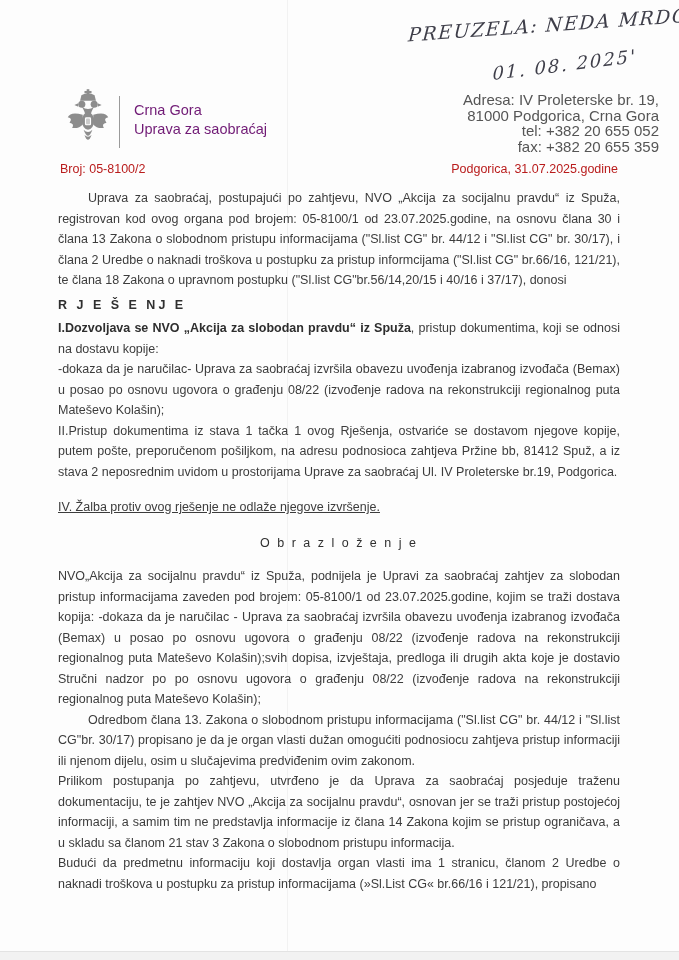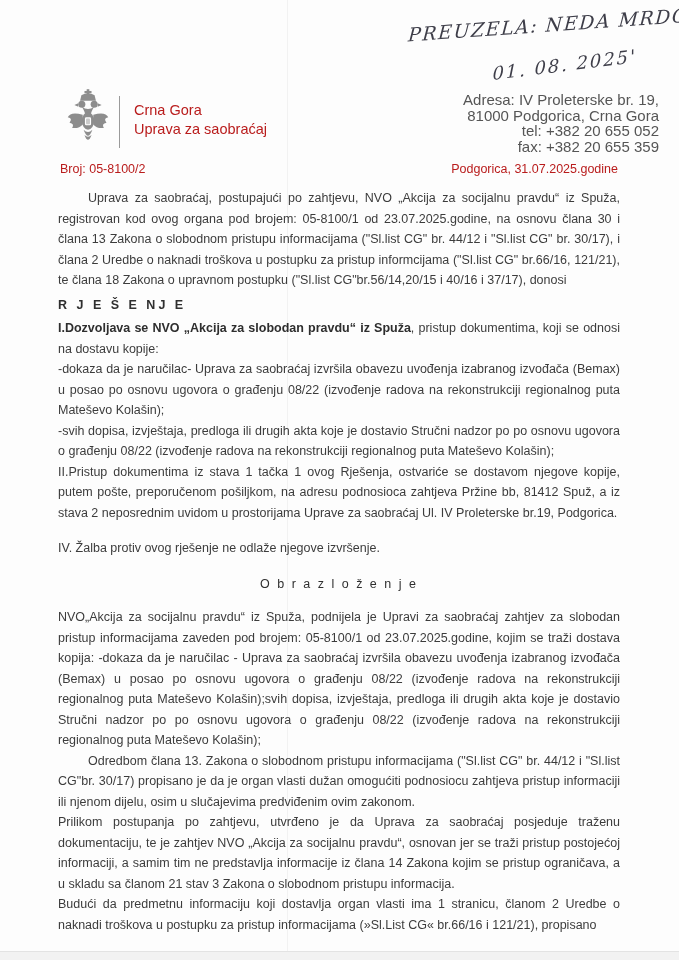--- a/index.html
+++ b/index.html
@@ -37,21 +37,21 @@
     transform: rotate(-7deg) skewX(-8deg); white-space: nowrap;
   }
   
   .crest { position: absolute; left: 66px; top: 88px; }
   .org-divider {
     position: absolute; left: 119px; top: 96px; width: 1px; height: 52px;
     background: #9a9a9a;
   }
   .org-block {
     position: absolute; left: 134px; top: 101px;
-    font-size: 14.5px; color: #b91c1c; line-height: 19px;
+    font-size: 14.5px; color: #701a75; line-height: 19px;
   }
   .contact-block {
     position: absolute; right: 20px; top: 92px; text-align: right;
     font-size: 15px; color: #555; line-height: 15.5px;
   }
   
   .ref-row {
     position: absolute; left: 60px; top: 162px; width: 558px;
     display: flex; justify-content: space-between;
     font-size: 12.5px; color: #b91c1c;
@@ -66,21 +66,21 @@
   .indent { text-indent: 30px; }
   .doc-heading {
     text-align: left; font-weight: bold; letter-spacing: 3px;
     color: #2f2f2f; margin: 4px 0 3px 0 !important; text-indent: 0;
   }
   .doc-heading-2 {
     text-align: center; font-weight: normal; letter-spacing: 2px;
     color: #2f2f2f; margin: 15px 0 13px 0 !important; text-indent: 0;
   }
   .bold-lead { font-weight: bold; color: #2e2e2e; }
-  .gap-before { margin-top: 15px !important; }
+  .gap-before { margin-top: 15px !important; text-decoration: underline; }
 </style>
 </head>
 <body>
 
 <div class="page">
 
   <div class="fold-line"></div>
   <div class="bottom-edge"></div>
 
   <div class="handwriting-1">PREUZELA: NEDA MRDOVIĆ</div>
@@ -123,21 +123,20 @@
   </div>
 
   <div class="body-text">
     <p class="indent">Uprava za saobraćaj, postupajući po zahtjevu, NVO „Akcija za socijalnu pravdu“ iz Spuža, registrovan kod ovog organa pod brojem: 05-8100/1 od 23.07.2025.godine, na osnovu člana 30 i člana 13 Zakona o slobodnom pristupu informacijama ("Sl.list CG" br. 44/12 i "Sl.list CG" br. 30/17), i člana 2 Uredbe o naknadi troškova u postupku za pristup informcijama ("Sl.list CG" br.66/16, 121/21), te člana 18 Zakona o upravnom postupku ("Sl.list CG"br.56/14,20/15 i 40/16 i 37/17), donosi</p>
 
     <p class="doc-heading">R J E Š E NJ E</p>
 
     <p><span class="bold-lead">I.Dozvoljava se NVO „Akcija za slobodan pravdu“ iz Spuža</span><span>, pristup dokumentima, koji se odnosi na dostavu kopije:</span></p>
 
     <p>-dokaza da je naručilac- Uprava za saobraćaj izvršila obavezu uvođenja izabranog izvođača (Bemax) u posao po osnovu ugovora o građenju 08/22 (izvođenje radova na rekonstrukciji regionalnog puta Mateševo Kolašin);</p>
-    <p>-svih dopisa, izvještaja, predloga ili drugih akta koje je dostavio Stručni nadzor po po osnovu ugovora o građenju 08/22 (izvođenje radova na rekonstrukciji regionalnog puta Mateševo Kolašin);</p>
     <p>II.Pristup dokumentima iz stava 1 tačka 1 ovog Rješenja, ostvariće se dostavom njegove kopije, putem pošte, preporučenom pošiljkom, na adresu podnosioca zahtjeva Pržine bb, 81412 Spuž, a iz stava 2 neposrednim uvidom u prostorijama Uprave za saobraćaj Ul. IV Proleterske br.19, Podgorica.</p>
 
     <p class="gap-before">IV. Žalba protiv ovog rješenje ne odlaže njegove izvršenje.</p>
 
     <p class="doc-heading-2">O b r a z l o ž e n j e</p>
 
     <p>NVO„Akcija za socijalnu pravdu“ iz Spuža, podnijela je Upravi za saobraćaj zahtjev za slobodan pristup informacijama zaveden pod brojem: 05-8100/1 od 23.07.2025.godine, kojim se traži dostava kopija: -dokaza da je naručilac - Uprava za saobraćaj izvršila obavezu uvođenja izabranog izvođača (Bemax) u posao po osnovu ugovora o građenju 08/22 (izvođenje radova na rekonstrukciji regionalnog puta Mateševo Kolašin);svih dopisa, izvještaja, predloga ili drugih akta koje je dostavio Stručni nadzor po po osnovu ugovora o građenju 08/22 (izvođenje radova na rekonstrukciji regionalnog puta Mateševo Kolašin);</p>
     <p class="indent">Odredbom člana 13. Zakona o slobodnom pristupu informacijama ("Sl.list CG" br. 44/12 i "Sl.list CG"br. 30/17) propisano je da je organ vlasti dužan omogućiti podnosiocu zahtjeva pristup informaciji ili njenom dijelu, osim u slučajevima predviđenim ovim zakonom.</p>
     <p>Prilikom postupanja po zahtjevu, utvrđeno je da Uprava za saobraćaj posjeduje traženu dokumentaciju, te je zahtjev NVO „Akcija za socijalnu pravdu“, osnovan jer se traži pristup postojećoj informaciji, a samim tim ne predstavlja informacije iz člana 14 Zakona kojim se pristup ograničava, a u skladu sa članom 21 stav 3 Zakona o slobodnom pristupu informacija.</p>
     <p>Budući da predmetnu informaciju koji dostavlja organ vlasti ima 1 stranicu, članom 2 Uredbe o naknadi troškova u postupku za pristup informacijama (»Sl.List CG« br.66/16 i 121/21), propisano</p>

